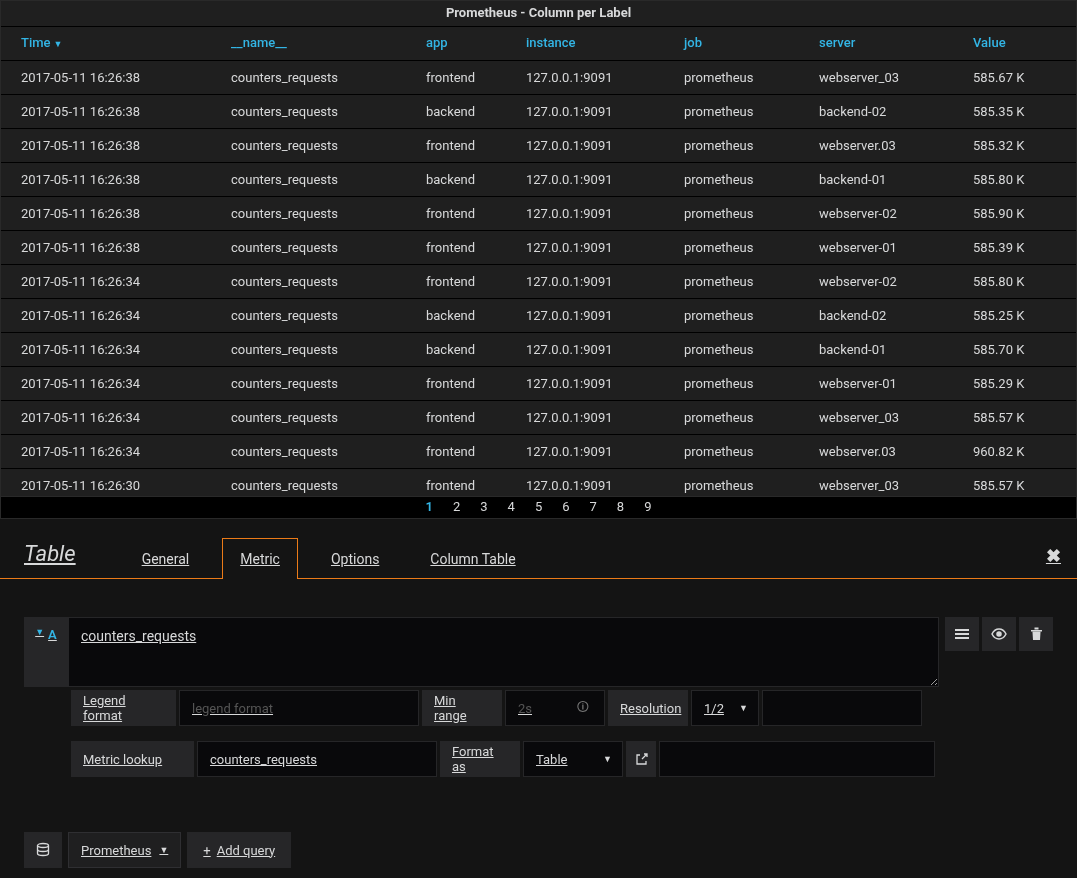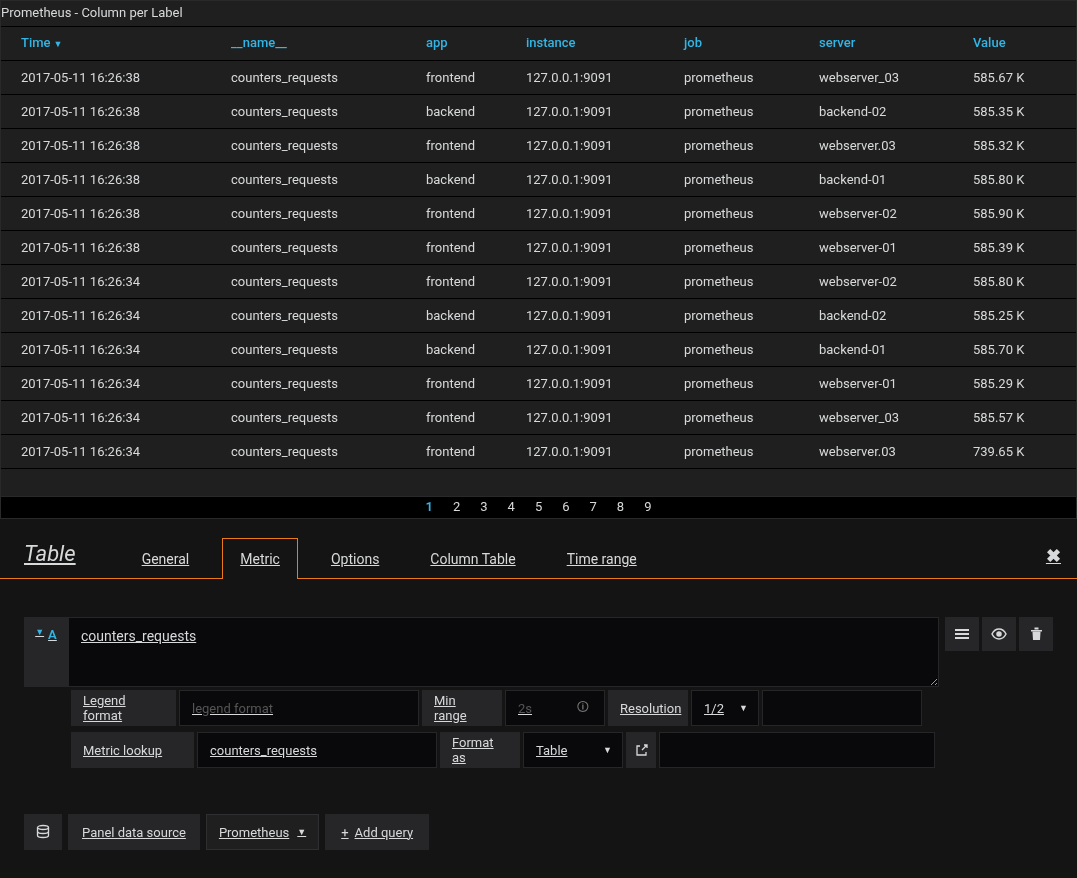--- a/index.html
+++ b/index.html
@@ -11,22 +11,22 @@
     width: 1077px;
     height: 878px;
     overflow: hidden;
   }
   .panel {
     background: #1f1f1f;
     border: 1px solid #292929;
     margin: 0;
   }
   .panel-title {
-    text-align: left;
-    font-weight: 400;
+    text-align: center;
+    font-weight: 700;
     padding: 4px 0 6px;
     color: #d8d9da;
     font-size: 13px;
   }
   .table-wrap {
     height: 470px;
     overflow-y: scroll;
     background: #1f1f1f;
   }
   .table-wrap::-webkit-scrollbar { width: 8px; }
@@ -140,21 +140,21 @@
   .icon-btn {
     background: #262628;
     width: 34px;
     height: 34px;
     display: flex;
     align-items: center;
     justify-content: center;
     cursor: pointer;
     color: #d8d9da;
   }
-  .form-row { display: flex; gap: 3px; margin-bottom: 6px; margin-left: 47px; }
+  .form-row { display: flex; gap: 3px; margin-bottom: 15px; margin-left: 47px; }
   .form-label {
     background: #262628;
     padding: 0 12px;
     display: flex;
     align-items: center;
     height: 36px;
     font-size: 13px;
     color: #d8d9da;
     min-width: 100px;
   }
@@ -341,37 +341,45 @@
             <td>webserver_03</td>
             <td>585.57 K</td>
           </tr>
           <tr>
             <td>2017-05-11 16:26:34</td>
             <td>counters_requests</td>
             <td>frontend</td>
             <td>127.0.0.1:9091</td>
             <td>prometheus</td>
             <td>webserver.03</td>
-            <td>739.65 K</td>
+            <td>960.82 K</td>
+          </tr>
+          <tr>
+            <td>2017-05-11 16:26:30</td>
+            <td>counters_requests</td>
+            <td>frontend</td>
+            <td>127.0.0.1:9091</td>
+            <td>prometheus</td>
+            <td>webserver_03</td>
+            <td>585.57 K</td>
           </tr>
         </tbody>
     </table>
   </div>
   <div class="pager" id="pager"><span class="active">1</span><span>2</span><span>3</span><span>4</span><span>5</span><span>6</span><span>7</span><span>8</span><span>9</span></div>
 </div>
 
 <div class="editor">
   <div class="ed-header">
     <div class="ed-title">Table</div>
     <div class="tabs" id="tabs">
         <div class="tab">General</div>
         <div class="tab active">Metric</div>
         <div class="tab">Options</div>
         <div class="tab">Column Table</div>
-        <div class="tab">Time range</div>
       </div>
     <div class="close-x">✖</div>
   </div>
 
   <div class="query-body">
     <div class="query-row">
       <div class="q-letter-box">
         <span class="caret">▼</span>
         <span class="letter">A</span>
       </div>
@@ -434,21 +442,20 @@
   </div>
 
   <div class="bottom-bar">
     <div class="bb-icon">
       <svg width="16" height="16" viewBox="0 0 16 16" fill="none" stroke="currentColor" stroke-width="1.3">
           <ellipse cx="8" cy="3.5" rx="5.5" ry="2"></ellipse>
           <path d="M2.5 3.5v4c0 1.1 2.5 2 5.5 2s5.5-.9 5.5-2v-4"></path>
           <path d="M2.5 7.5v4c0 1.1 2.5 2 5.5 2s5.5-.9 5.5-2v-4"></path>
         </svg>
     </div>
-    <div class="bb-label">Panel data source</div>
     <div class="bb-select">
       <span>Prometheus</span>
       <span style="font-size:9px">▼</span>
     </div>
     <div class="bb-btn">
       <span>+</span>
       <span>Add query</span>
     </div>
   </div>
 </div>

